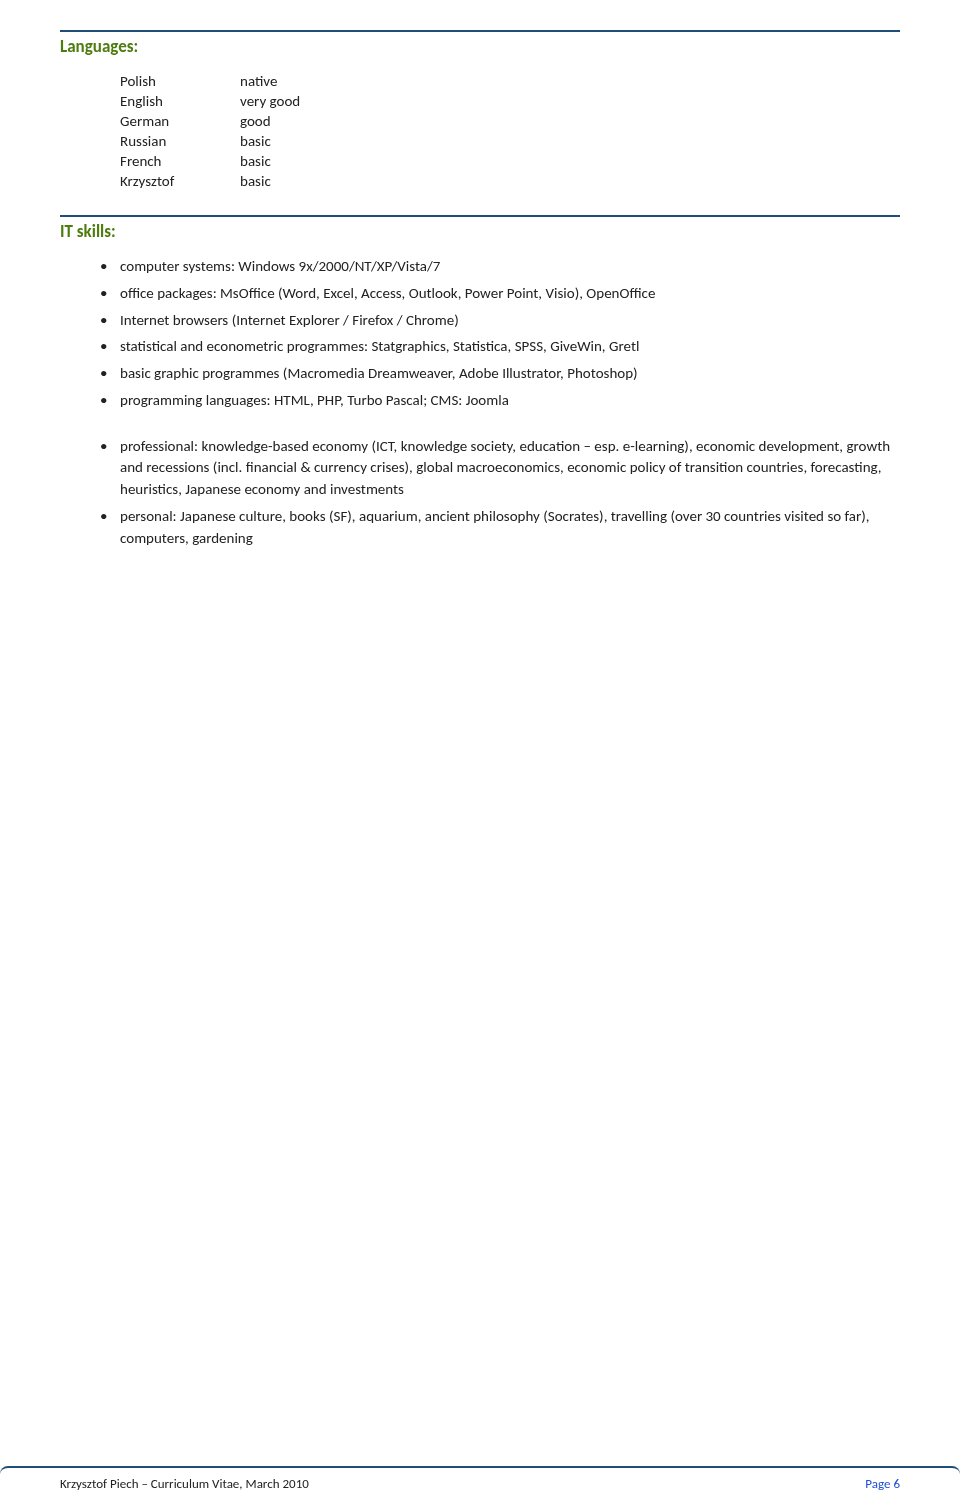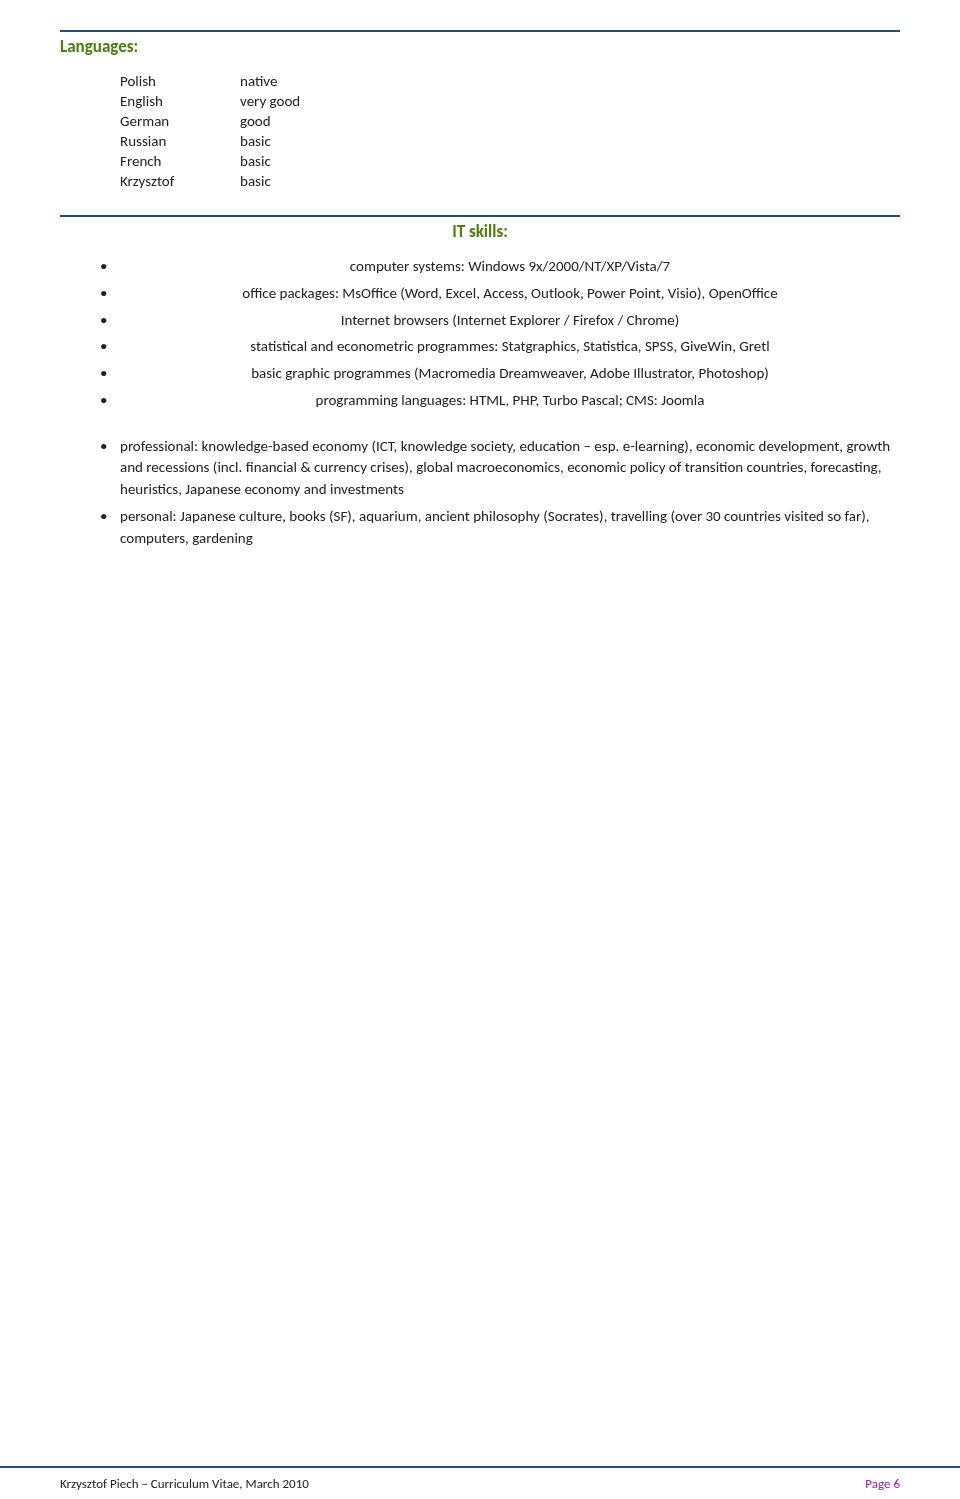--- a/index.html
+++ b/index.html
@@ -44,21 +44,20 @@
       vertical-align: top;
     }
 
     .lang-table td:first-child {
       min-width: 120px;
     }
 
     
     .it-skills-section {
       margin-bottom: 30px;
-      text-align: center;
     }
 
     .bullet-list {
       list-style: none;
       margin-left: 40px;
     }
 
     .bullet-list li {
       position: relative;
       padding-left: 20px;
@@ -83,30 +82,31 @@
     .page-footer {
       position: absolute;
       bottom: 0;
       left: 0;
       right: 0;
       border-top: 2px solid #1f4e79;
       padding: 8px 60px;
       display: flex;
       justify-content: space-between;
       align-items: center;
+      border-radius: 8px;
     }
 
     .footer-left {
       font-size: 13px;
       color: #222;
     }
 
     .footer-right {
       font-size: 13px;
-      color: #a21caf;
+      color: #1d4ed8;
     }
 
     .section-gap {
       margin-bottom: 24px;
     }
   </style>
 </head>
 <body>
 
 <div class="page-content">

